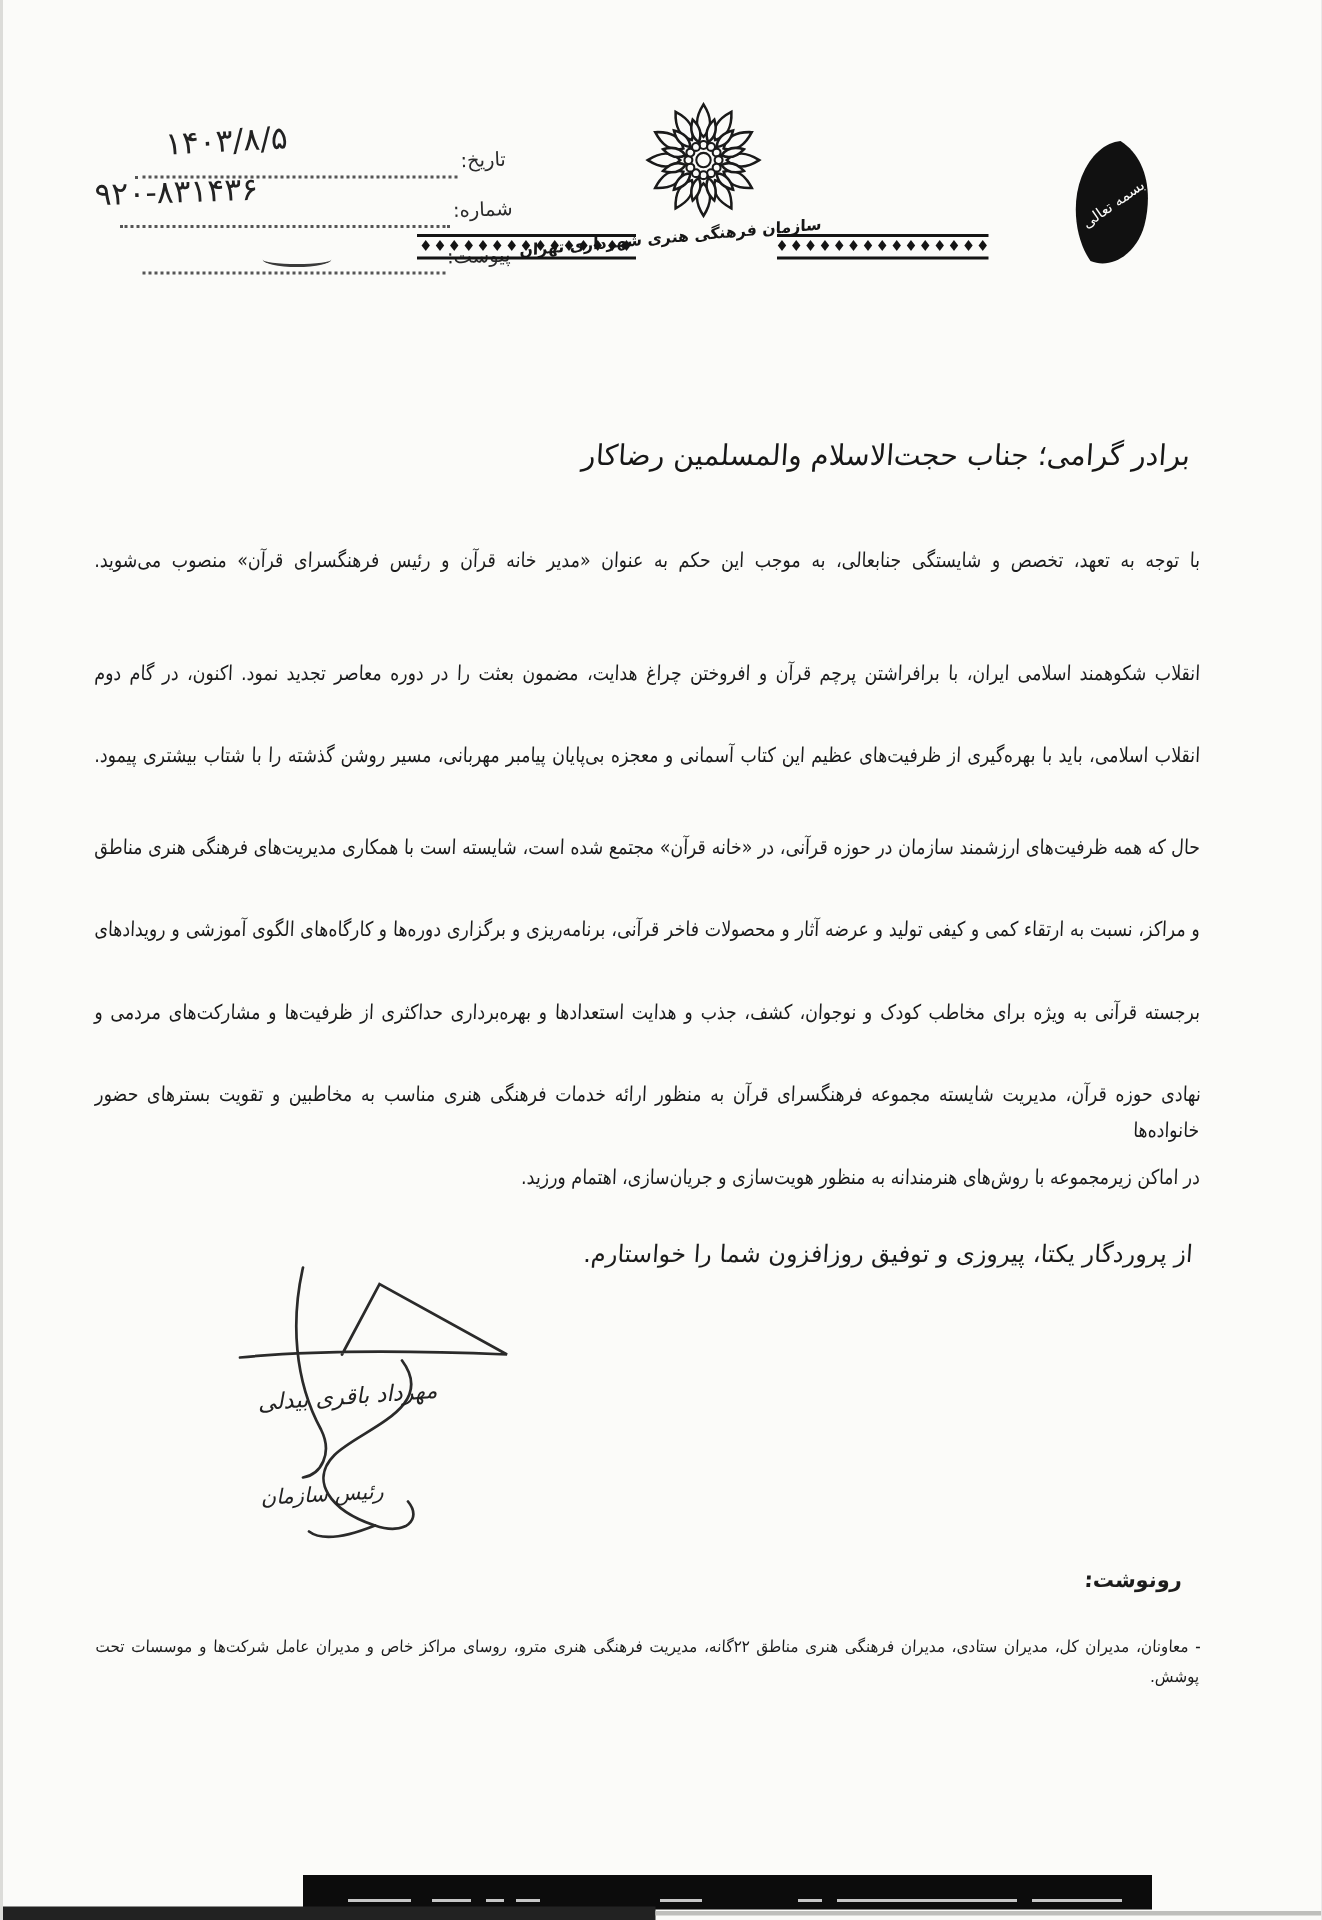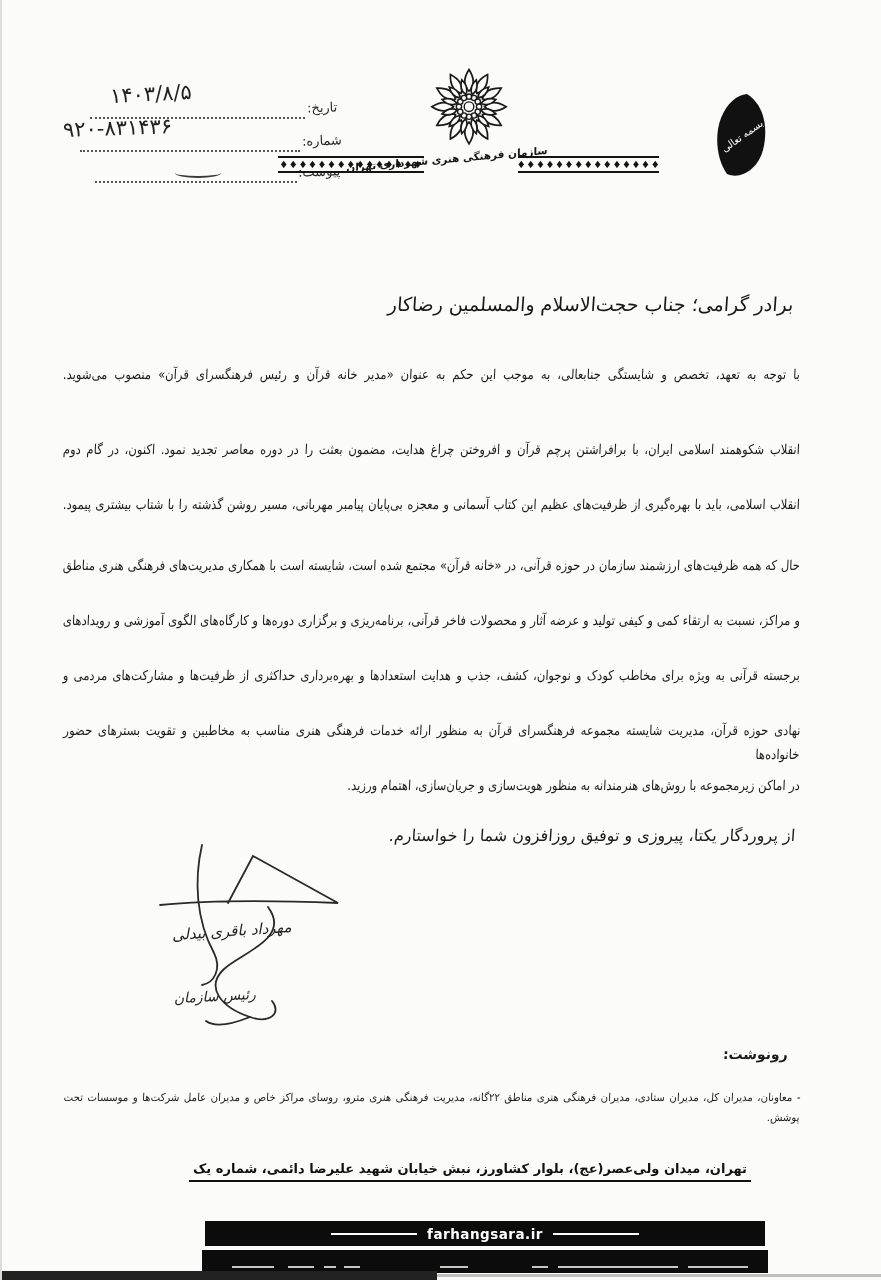--- a/index.html
+++ b/index.html
@@ -180,30 +180,22 @@
         <path d="M120,182 C100,190 84,192 76,186"></path>
       </g>
       <text x="102" y="101" text-anchor="middle" font-size="15" font-style="italic" fill="#222" transform="rotate(-4 102 101)">مهرداد باقری بیدلی</text>
       <text x="85" y="166" text-anchor="middle" font-size="14" font-style="italic" fill="#222" transform="rotate(-3 85 166)">رئیس سازمان</text>
     </svg>
   </div>
 
   <div class="cc-label">رونوشت:</div>
   <div class="cc-line">- معاونان، مدیران کل، مدیران ستادی، مدیران فرهنگی هنری مناطق ۲۲گانه، مدیریت فرهنگی هنری مترو، روسای مراکز خاص و مدیران عامل شرکت‌ها و موسسات تحت پوشش.</div>
 
-  <div class="addr-row">
-    <span>تهران، میدان ولی‌عصر(عج)، بلوار کشاورز، نبش خیابان شهید علیرضا دائمی، شماره یک</span>
-  </div>
-
-
-  <div class="webbar">
-    <div class="rule"></div>
-    <div class="site">farhangsara.ir</div>
-    <div class="rule"></div>
-  </div>
+
+
 
   <div class="socialbar">
     <i style="left:30px; width:42px;"></i>
     <i style="left:86px; width:26px;"></i>
     <i style="left:122px; width:12px;"></i>
     <i style="left:142px; width:16px;"></i>
     <i style="left:238px; width:28px;"></i>
     <i style="left:330px; width:16px;"></i>
     <i style="left:356px; width:120px;"></i>
     <i style="left:486px; width:60px;"></i>

